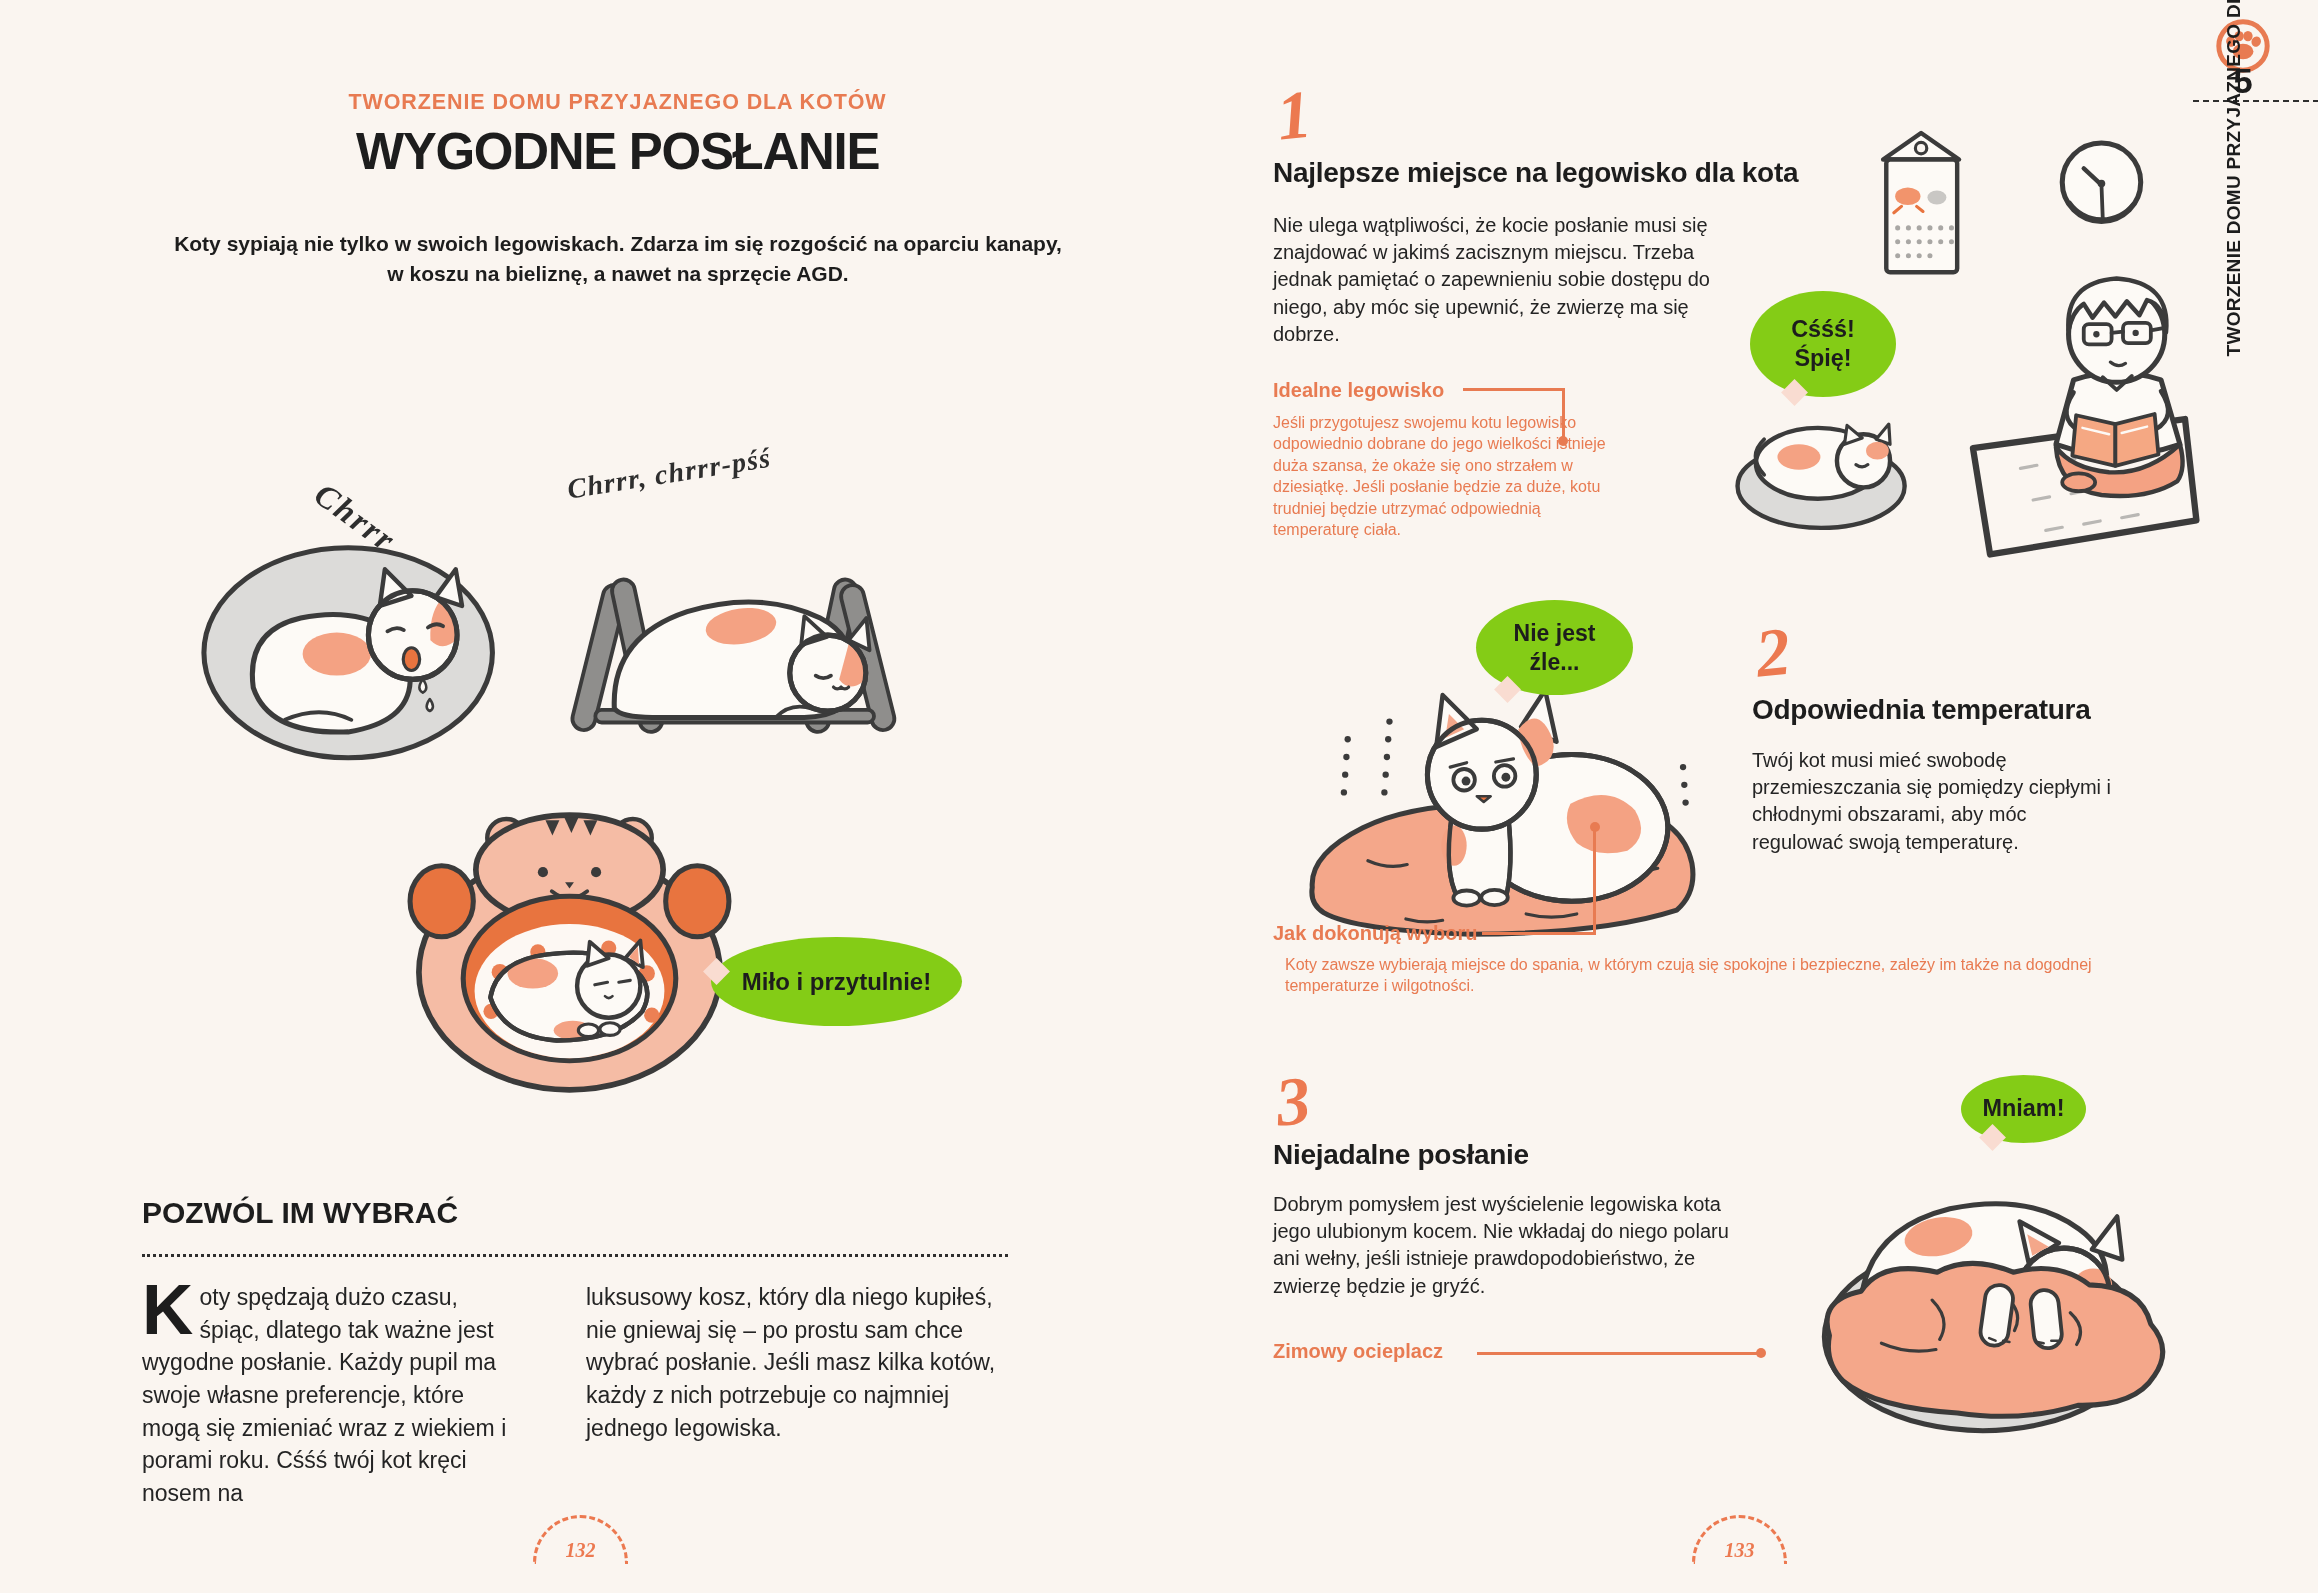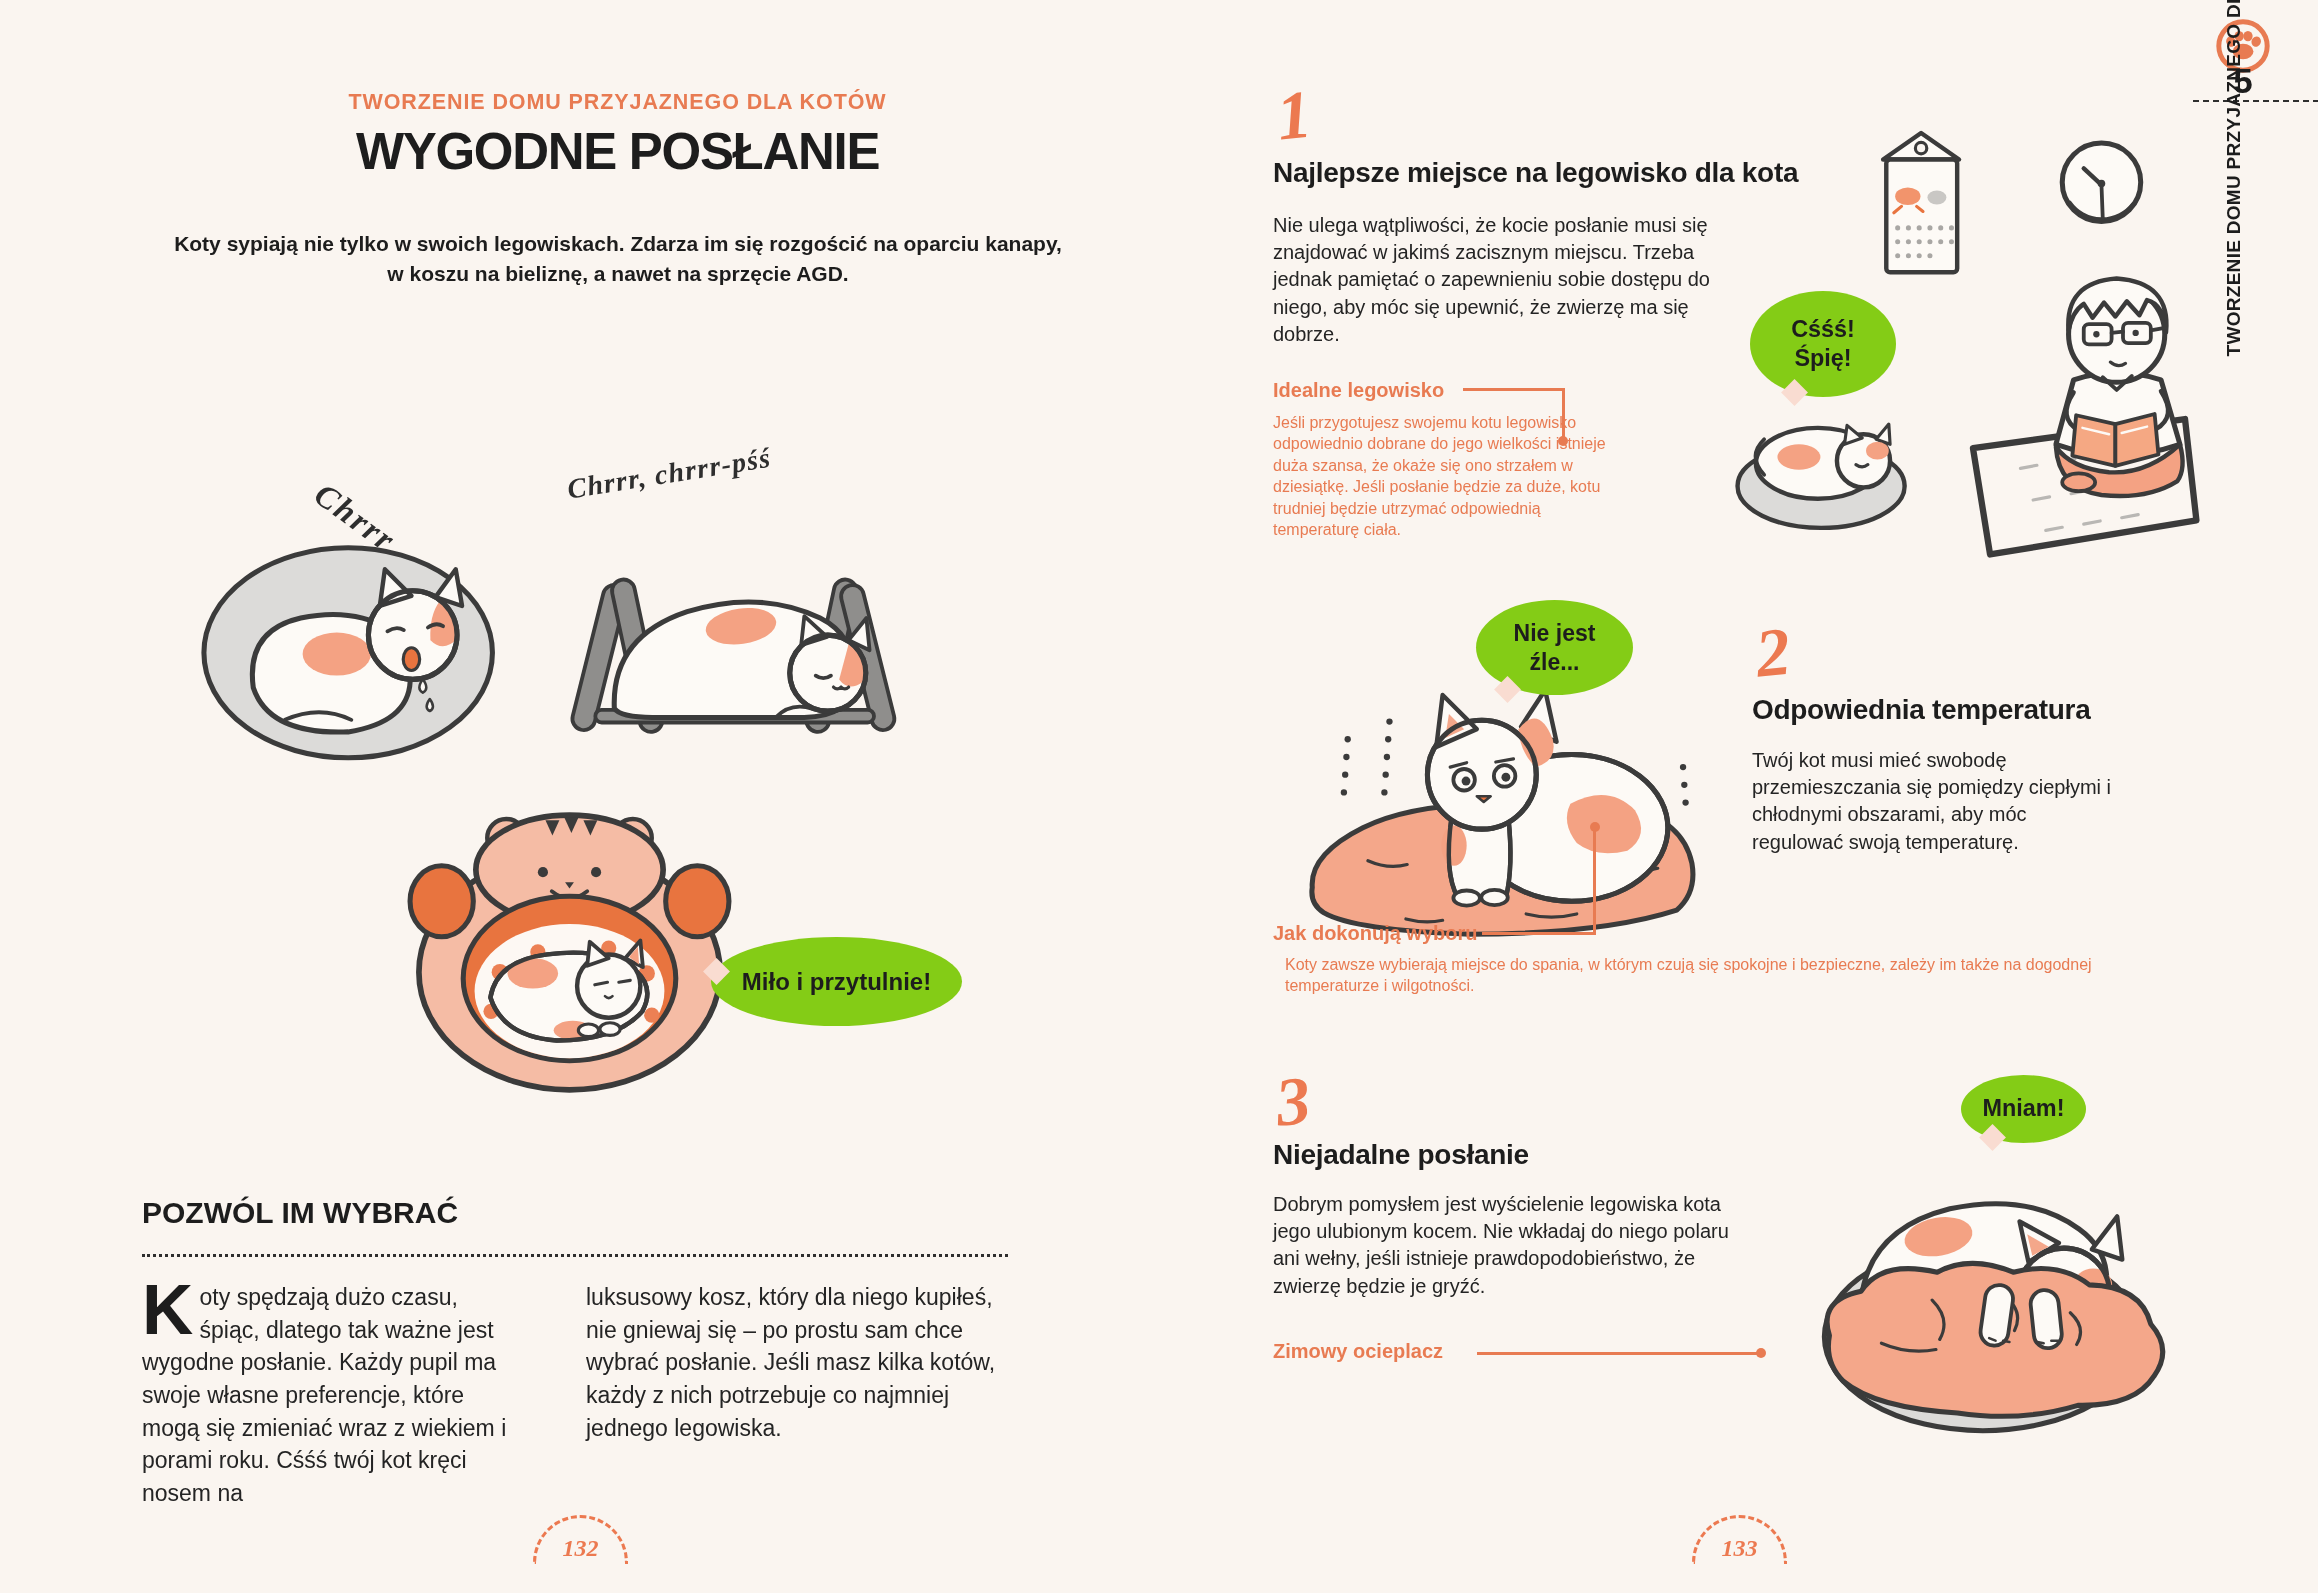--- a/index.html
+++ b/index.html
@@ -101,21 +101,21 @@
   .dot-2   { left:1590px; top:822px; }
   .line-h3 { left:1477px; top:1352px; width:282px; height:2.5px; }
   .dot-3   { left:1756px; top:1348px; }
 
   .pagenum-arc {
     width:95px; height:49px;
     border:3.2px dashed #EC7950; border-bottom:none;
     border-radius:95px 95px 0 0;
     display:flex; align-items:flex-end; justify-content:center;
     font-family:"Liberation Serif", serif; font-style:italic; font-weight:700;
-    font-size:24px; color:#EC7950; padding-bottom:2.5px;
+    font-size:20px; color:#EC7950; padding-bottom:2.5px;
   }
   .pagenum-left  { left:533px;  top:1515px; }
   .pagenum-right { left:1692px; top:1515px; }
 
   .chapter-num { left:2210px; top:61px; width:66px; text-align:center; font-size:35px; font-weight:700; color:#1d1d1d; }
   .sidebar-rule { left:2193px; top:100px; width:126px; border-top:2.5px dashed #2e2e2e; height:0; }
   .chapter-label {
     left:2108px; top:218px; width:253px; height:24px;
     transform:rotate(-90deg); transform-origin:center;
     text-align:center; font-size:19px; font-weight:700; color:#1d1d1d;

